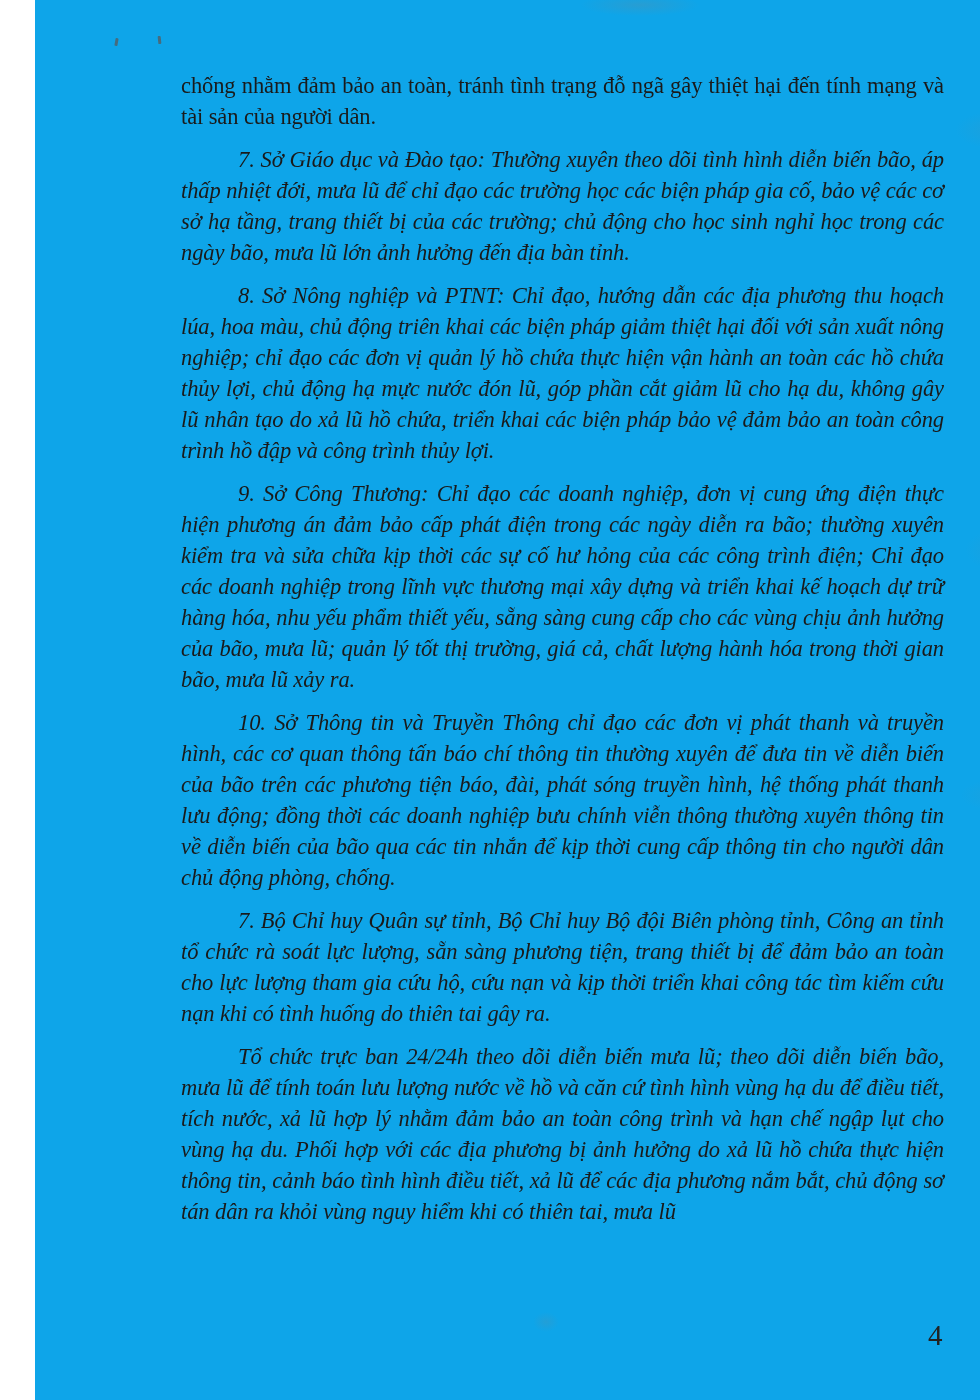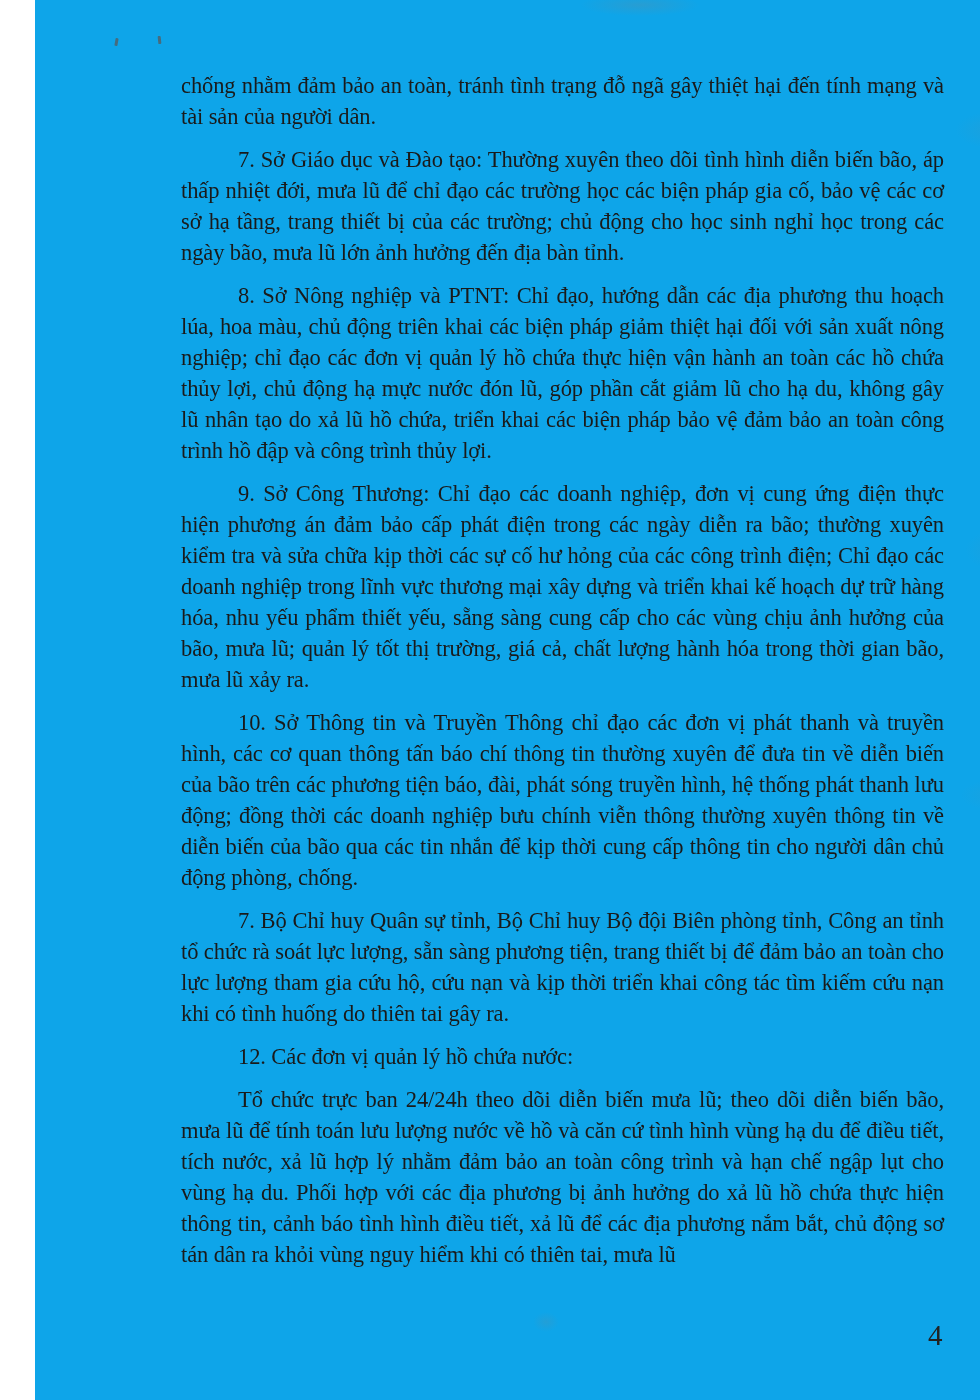--- a/index.html
+++ b/index.html
@@ -40,20 +40,21 @@
     font-size: 22.5px;
     line-height: 31px;
     text-align: justify;
     letter-spacing: -0.1px;
   }
   .content p {
     margin: 0 0 12px 0;
   }
   .content p.indent {
     text-indent: 57px;
+    font-style: italic;
   }
   .page-number {
     position: absolute;
     left: 893px;
     top: 1318px;
     font-size: 29px;
     line-height: 34px;
     color: #222;
   }
 </style>
@@ -70,19 +71,18 @@
   <div class="artifact smudge" style="left:925px; top:780px; width:60px; height:30px; opacity:.35;"></div>
   <div class="artifact smudge" style="left:498px; top:1312px; width:26px; height:20px; opacity:.8;"></div>
 
   <div class="content">
     <p>chống nhằm đảm bảo an toàn, tránh tình trạng đỗ ngã gây thiệt hại đến tính mạng và tài sản của người dân.</p>
     <p class="indent">7. Sở Giáo dục và Đào tạo: Thường xuyên theo dõi tình hình diễn biến bão, áp thấp nhiệt đới, mưa lũ để chỉ đạo các trường học các biện pháp gia cố, bảo vệ các cơ sở hạ tầng, trang thiết bị của các trường; chủ động cho học sinh nghỉ học trong các ngày bão, mưa lũ lớn ảnh hưởng đến địa bàn tỉnh.</p>
     <p class="indent">8. Sở Nông nghiệp và PTNT: Chỉ đạo, hướng dẫn các địa phương thu hoạch lúa, hoa màu, chủ động triên khai các biện pháp giảm thiệt hại đối với sản xuất nông nghiệp; chỉ đạo các đơn vị quản lý hồ chứa thực hiện vận hành an toàn các hồ chứa thủy lợi, chủ động hạ mực nước đón lũ, góp phần cắt giảm lũ cho hạ du, không gây lũ nhân tạo do xả lũ hồ chứa, triển khai các biện pháp bảo vệ đảm bảo an toàn công trình hồ đập và công trình thủy lợi.</p>
     <p class="indent">9. Sở Công Thương: Chỉ đạo các doanh nghiệp, đơn vị cung ứng điện thực hiện phương án đảm bảo cấp phát điện trong các ngày diễn ra bão; thường xuyên kiểm tra và sửa chữa kịp thời các sự cố hư hỏng của các công trình điện; Chỉ đạo các doanh nghiệp trong lĩnh vực thương mại xây dựng và triển khai kế hoạch dự trữ hàng hóa, nhu yếu phẩm thiết yếu, sẵng sàng cung cấp cho các vùng chịu ảnh hưởng của bão, mưa lũ; quản lý tốt thị trường, giá cả, chất lượng hành hóa trong thời gian bão, mưa lũ xảy ra.</p>
     <p class="indent">10. Sở Thông tin và Truyền Thông chỉ đạo các đơn vị phát thanh và truyền hình, các cơ quan thông tấn báo chí thông tin thường xuyên để đưa tin về diễn biến của bão trên các phương tiện báo, đài, phát sóng truyền hình, hệ thống phát thanh lưu động; đồng thời các doanh nghiệp bưu chính viễn thông thường xuyên thông tin về diễn biến của bão qua các tin nhắn để kịp thời cung cấp thông tin cho người dân chủ động phòng, chống.</p>
     <p class="indent">7. Bộ Chỉ huy Quân sự tỉnh, Bộ Chỉ huy Bộ đội Biên phòng tỉnh, Công an tỉnh tổ chức rà soát lực lượng, sẵn sàng phương tiện, trang thiết bị để đảm bảo an toàn cho lực lượng tham gia cứu hộ, cứu nạn và kịp thời triển khai công tác tìm kiếm cứu nạn khi có tình huống do thiên tai gây ra.</p>
-    <p class="indent">12. Các đơn vị quản lý hồ chứa nước:</p>
     <p class="indent">Tổ chức trực ban 24/24h theo dõi diễn biến mưa lũ; theo dõi diễn biến bão, mưa lũ để tính toán lưu lượng nước về hồ và căn cứ tình hình vùng hạ du để điều tiết, tích nước, xả lũ hợp lý nhằm đảm bảo an toàn công trình và hạn chế ngập lụt cho vùng hạ du. Phối hợp với các địa phương bị ảnh hưởng do xả lũ hồ chứa thực hiện thông tin, cảnh báo tình hình điều tiết, xả lũ để các địa phương nắm bắt, chủ động sơ tán dân ra khỏi vùng nguy hiểm khi có thiên tai, mưa lũ</p>
   </div>
 
   <div class="page-number">4</div>
 
 </div>
 
 </body></html>

